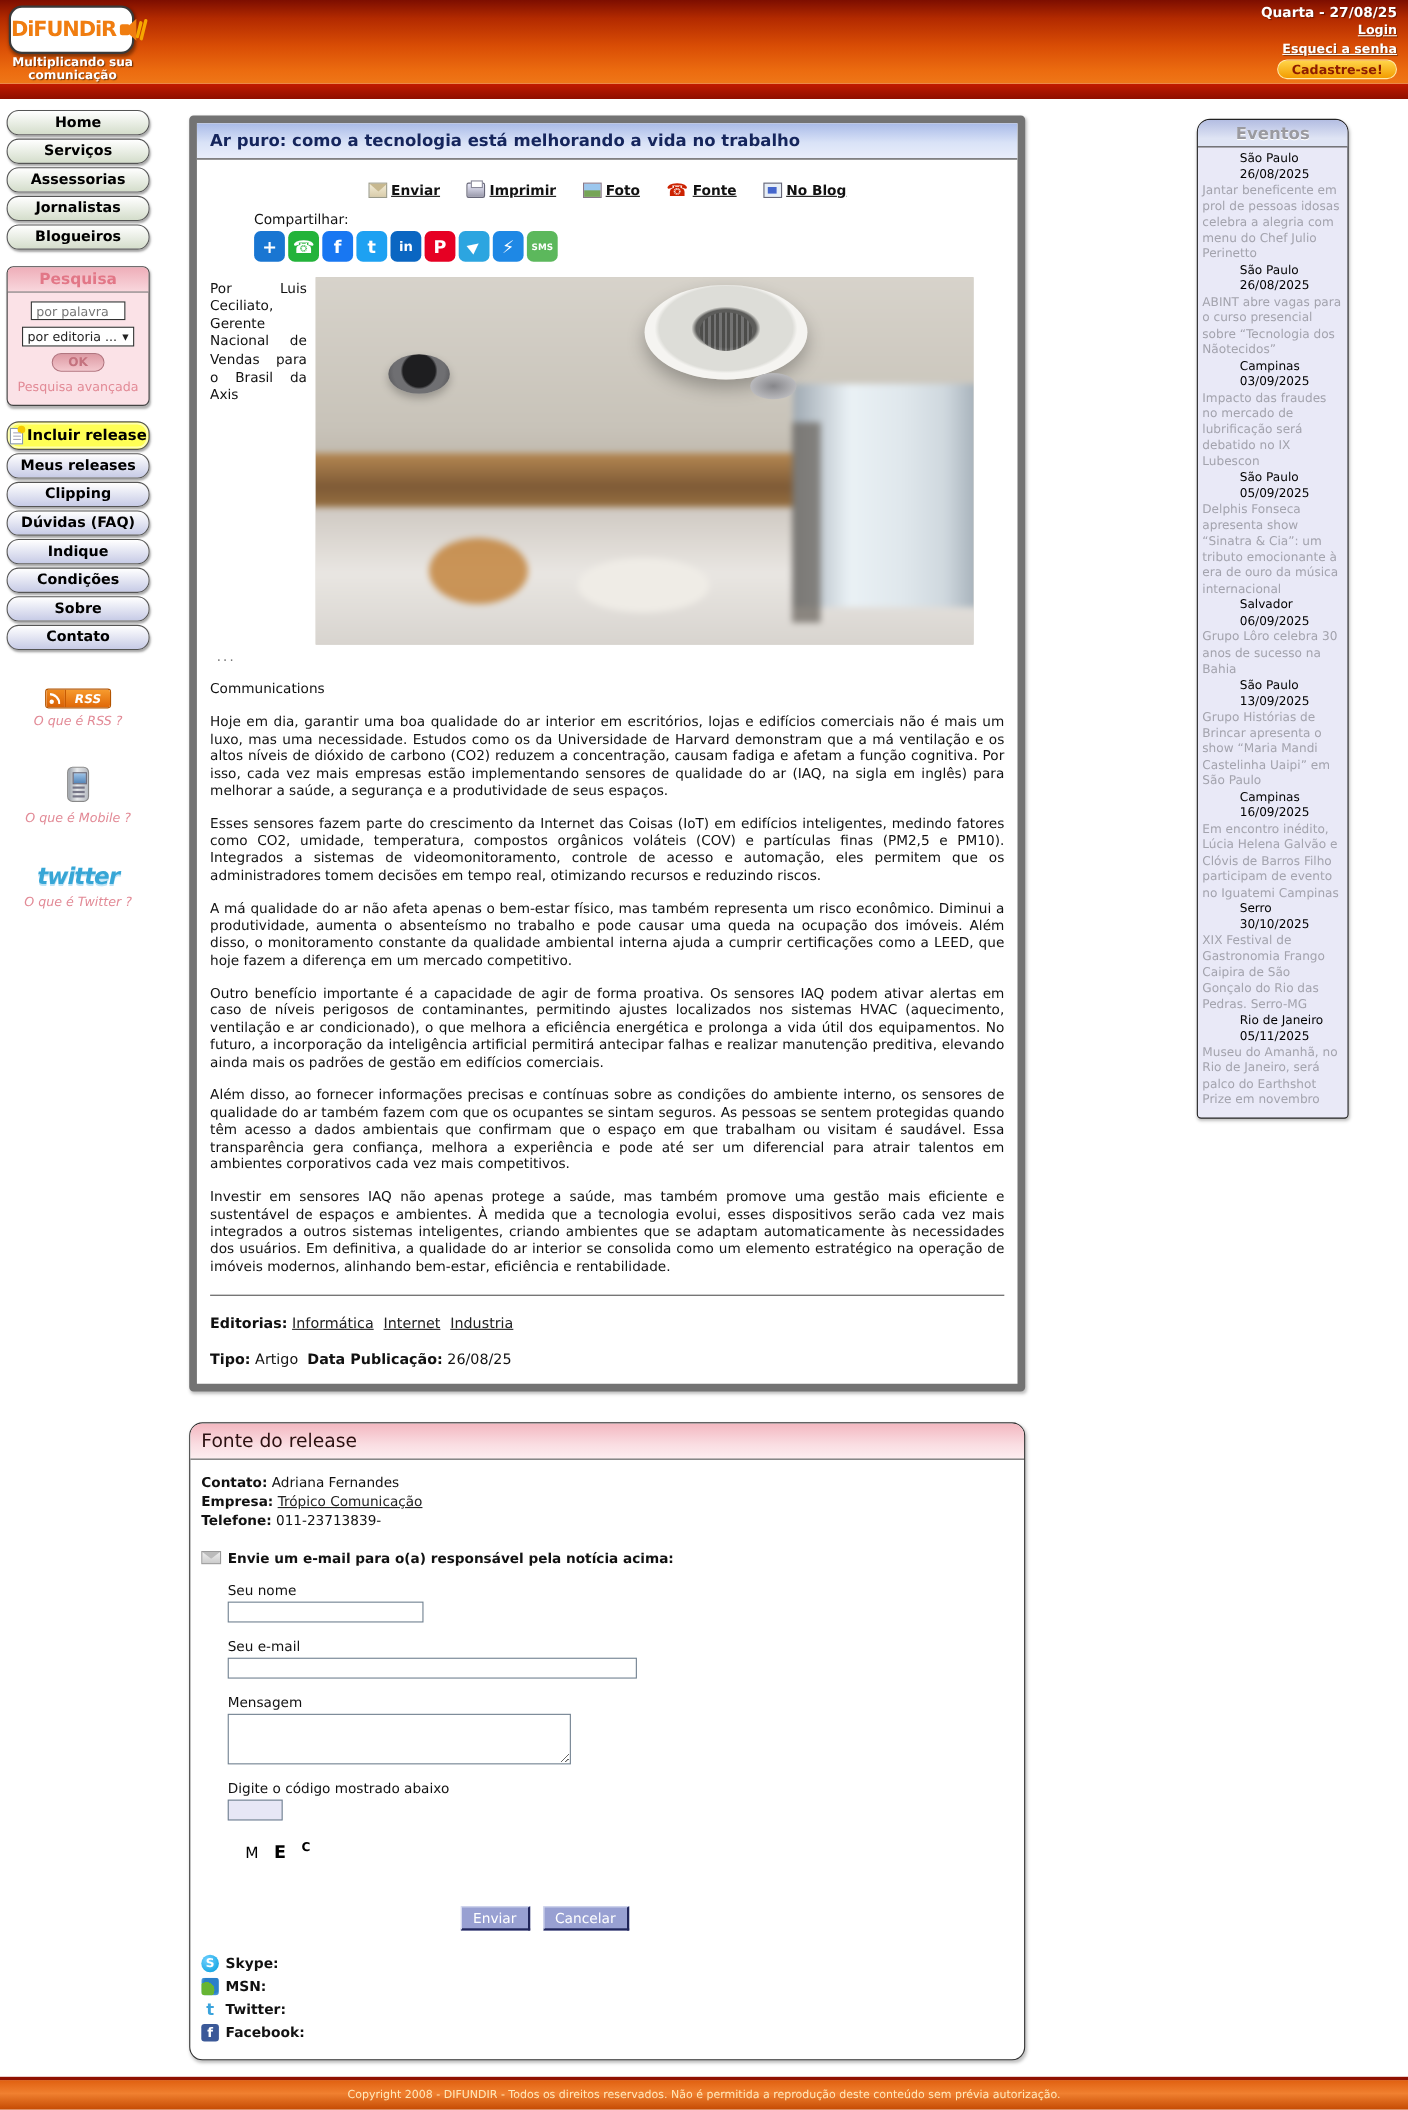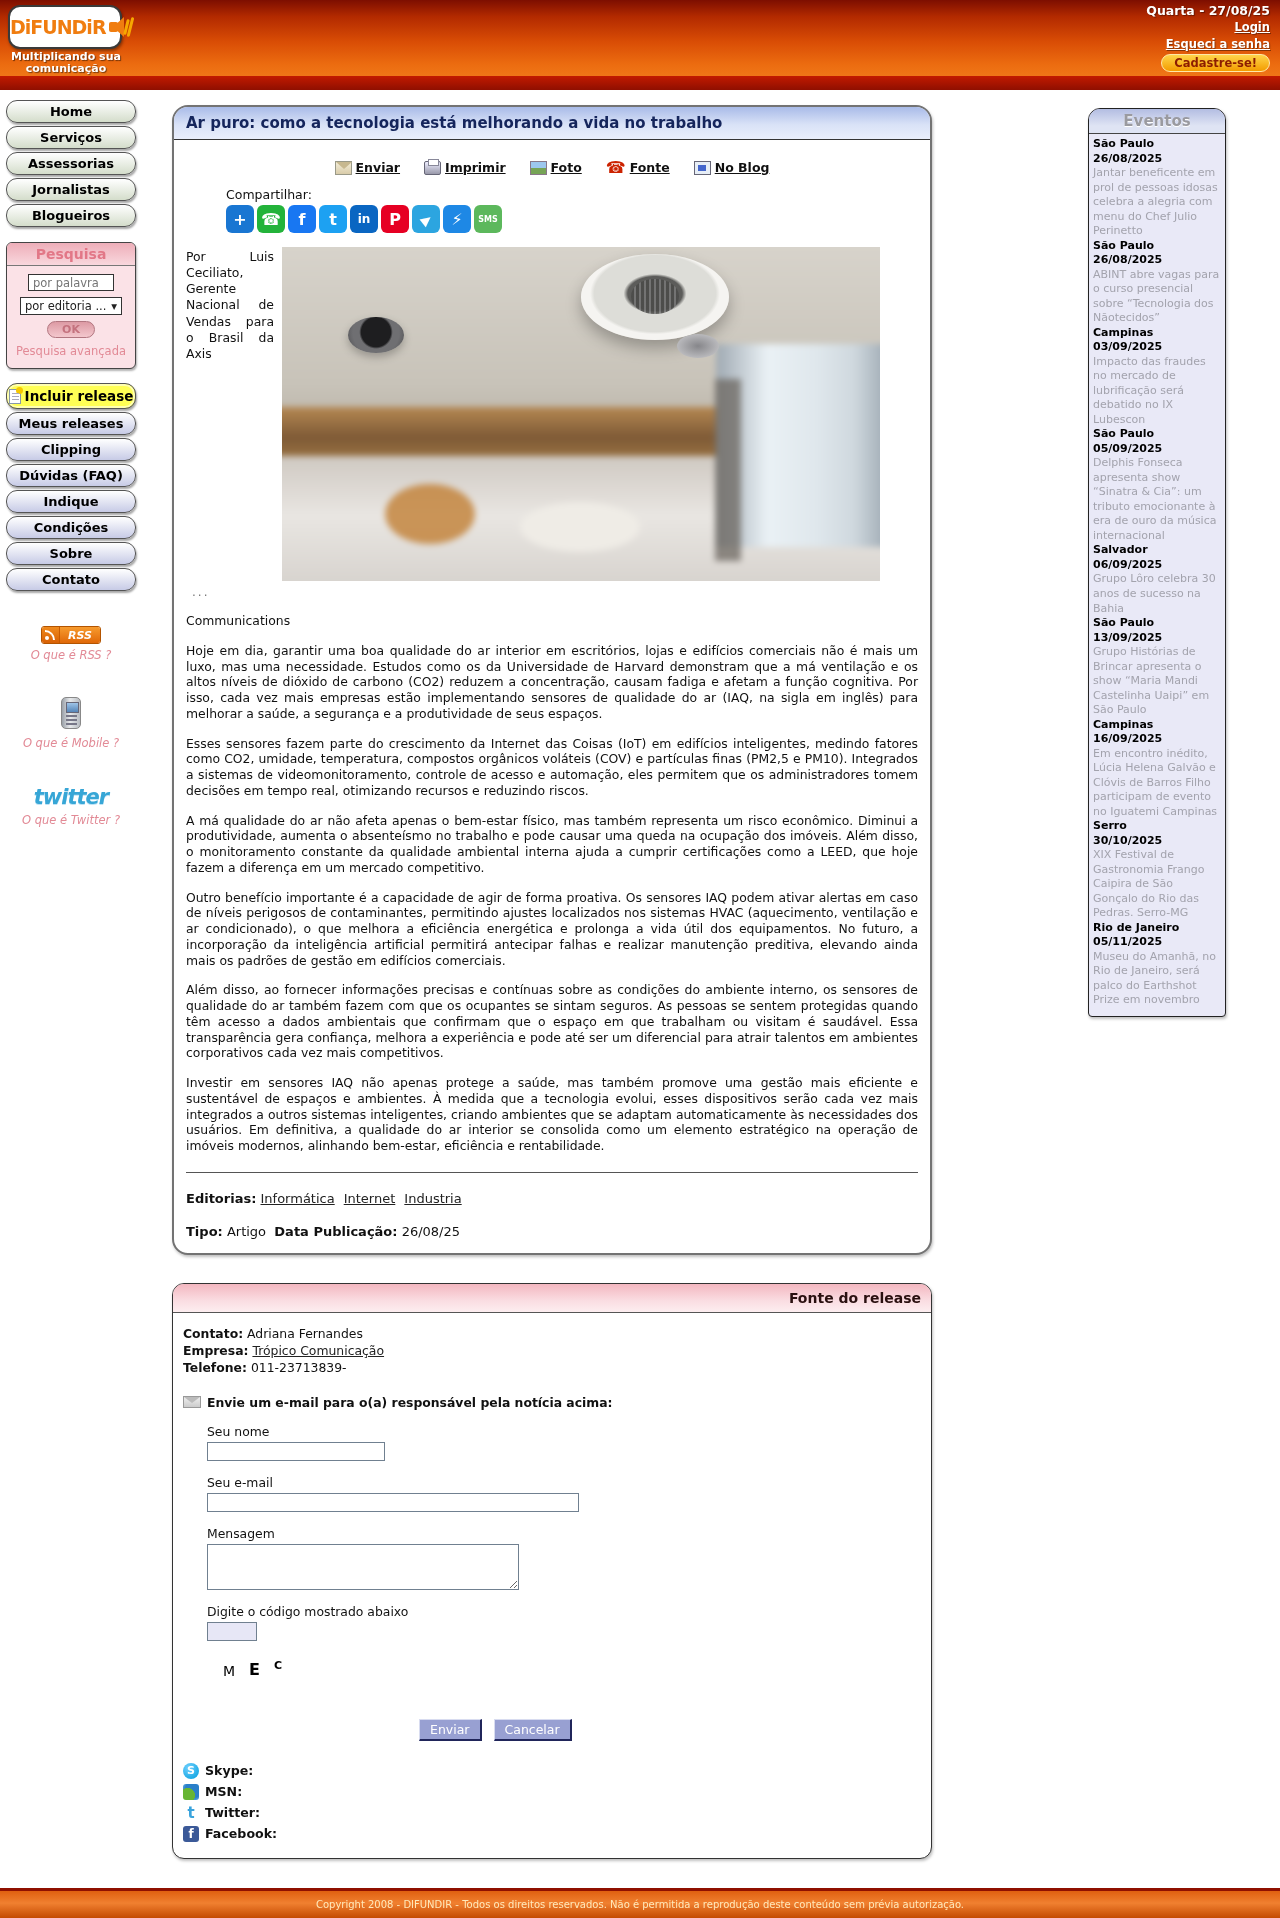--- a/index.html
+++ b/index.html
@@ -81,21 +81,21 @@
   .rss-txt{ background:linear-gradient(180deg,#f79b2e,#e06808); color:#fff; font-weight:bold; font-size:11px; padding:2px 8px; }
   .phone-ic{ display:inline-block; width:20px; height:32px; border-radius:5px;
     background:linear-gradient(90deg,#9aa0a8,#e8eaec 45%,#b8bcc2); border:1px solid #888; position:relative; }
   .phone-ic::before{ content:""; position:absolute; left:4px; top:4px; width:11px; height:9px; background:linear-gradient(180deg,#9ec4e8,#5585b8); border:1px solid #667; }
   .phone-ic::after{ content:""; position:absolute; left:4px; top:17px; width:11px; height:2px; background:#778;
     box-shadow:0 4px 0 #778,0 8px 0 #778; }
   .twitter-logo{ color:#37a6d6; font-weight:bold; font-size:21px; letter-spacing:-1px; text-shadow:0 1px 0 #bfe3f5; }
   .widget .pink-link{ margin-top:4px; }
 
   
-  .article-box{ border:2px solid #737373; border-radius:16px; background:#fff; overflow:hidden; box-shadow:1px 2px 3px rgba(0,0,0,.25); }
+  .article-box{ border:7px solid #737373; border-radius:4px; background:#fff; overflow:hidden; box-shadow:1px 2px 3px rgba(0,0,0,.25); }
   .article-title{ background:linear-gradient(180deg,#a9bbe8 0%,#d9e2f7 55%,#e9eefb 100%);
     border-bottom:1px solid #333; padding:7px 12px; font-size:15px; font-weight:600; color:#15255c; }
   .article-body{ padding:2px 12px 14px; }
   .actions{ display:flex; justify-content:center; align-items:center; gap:24px; margin:18px 0 12px; }
   .action{ display:inline-flex; align-items:center; gap:4px; color:#111; font-weight:bold; font-size:12.5px; text-decoration:none; }
   .action u{ text-decoration:underline; }
   .ic{ display:inline-block; width:17px; height:14px; }
   .ic-env{ background:linear-gradient(180deg,#f4eed8,#d9ccaa); border:1px solid #998; position:relative; }
   .ic-env::before{ content:""; position:absolute; left:0; top:0; border-left:8px solid transparent; border-right:8px solid transparent; border-top:7px solid #c7b88f; }
   .ic-print{ background:linear-gradient(180deg,#eef,#99a); border:1px solid #667; border-radius:2px; position:relative; }
@@ -136,21 +136,21 @@
   .para{ font-size:12.4px; line-height:1.27; margin-top:14px; }
   .just{ text-align:justify; }
   .article-hr{ border:none; border-top:1px solid #555; margin:18px 0 8px; }
   .meta{ font-size:13px; margin-top:18px; }
   .meta b{ font-weight:bold; }
   .meta a{ color:#222; text-decoration:underline; margin-right:9px; }
 
   
   .fonte-box{ margin-top:28px; border:1px solid #333; border-radius:12px; overflow:hidden; background:#fff; box-shadow:1px 2px 3px rgba(0,0,0,.25); }
   .fonte-title{ background:linear-gradient(180deg,#f3b7c0 0%,#fadde2 60%,#fdeef0 100%); border-bottom:1px solid #555;
-    padding:6px 10px; font-size:14px; font-weight:bold; color:#2a1010;text-align:right; }
+    padding:6px 10px; font-size:17px; font-weight:normal; color:#2a1010; }
   .fonte-body{ padding:12px 10px 16px; font-size:12.4px; }
   .frow{ line-height:1.4; }
   .frow b{ font-weight:bold; }
   .frow a{ color:#222; text-decoration:underline; }
   .mail-prompt{ margin-top:18px; font-weight:bold; display:flex; align-items:center; gap:6px; }
   .ic-mail{ display:inline-block; width:18px; height:12px; background:linear-gradient(180deg,#eee,#ccc); border:1px solid #999; position:relative; }
   .ic-mail::before{ content:""; position:absolute; left:0; top:0; border-left:8px solid transparent; border-right:8px solid transparent; border-top:6px solid #bbb; }
   .flabel{ margin:14px 0 3px 24px; font-size:12.4px; }
   .finput{ margin-left:24px; border:1px solid #708090; height:19px; font-size:12px; padding:1px 4px; font-family:inherit; display:block; background:#fff; }
   .w-name{ width:178px; } .w-mail{ width:372px; }
@@ -169,21 +169,21 @@
   .im-skype{ background:radial-gradient(circle at 35% 30%,#6fd0ff,#009ddc); }
   .im-msn{ border-radius:3px; background:radial-gradient(circle at 30% 70%,#67b533 0 45%,transparent 46%),radial-gradient(circle at 65% 35%,#2a7fc9 0 55%,#8fd0f0 100%); }
   .im-twitter{ background:none; color:#3aa3dc; font-size:15px; }
   .im-fb{ border-radius:3px; background:#3b5998; font-size:12px; }
 
   
   .events-box{ border:1px solid #222; border-radius:12px 12px 4px 4px; overflow:hidden; background:#e9e9f7; box-shadow:1px 2px 3px rgba(0,0,0,.25); }
   .events-title{ background:linear-gradient(180deg,#b3bde2 0%,#dfe4f4 70%); border-bottom:1px solid #444;
     text-align:center; color:#9a9aa0; font-weight:bold; font-size:15px; padding:3px 0; text-shadow:0 1px 0 #fff; }
   .events-body{ padding:3px 4px 8px; font-size:11px; line-height:1.32; }
-  .ev-city,.ev-date{ font-weight:bold; color:#000; }
+  .ev-city,.ev-date{ font-weight:normal; color:#000;margin-left:34px; }
   .ev-text{ display:block; color:#a3a3ad; text-decoration:none; }
 
   
   .footer{ position:absolute; left:0; right:0; bottom:0; height:30px;
     border-top:3px solid #8f1000;
     background:linear-gradient(180deg,#e06010 0%,#f08030 45%,#c44a02 100%);
     display:flex; align-items:center; justify-content:center;
     color:#ffe9bb; font-size:10px; }
 </style>
 </head>

